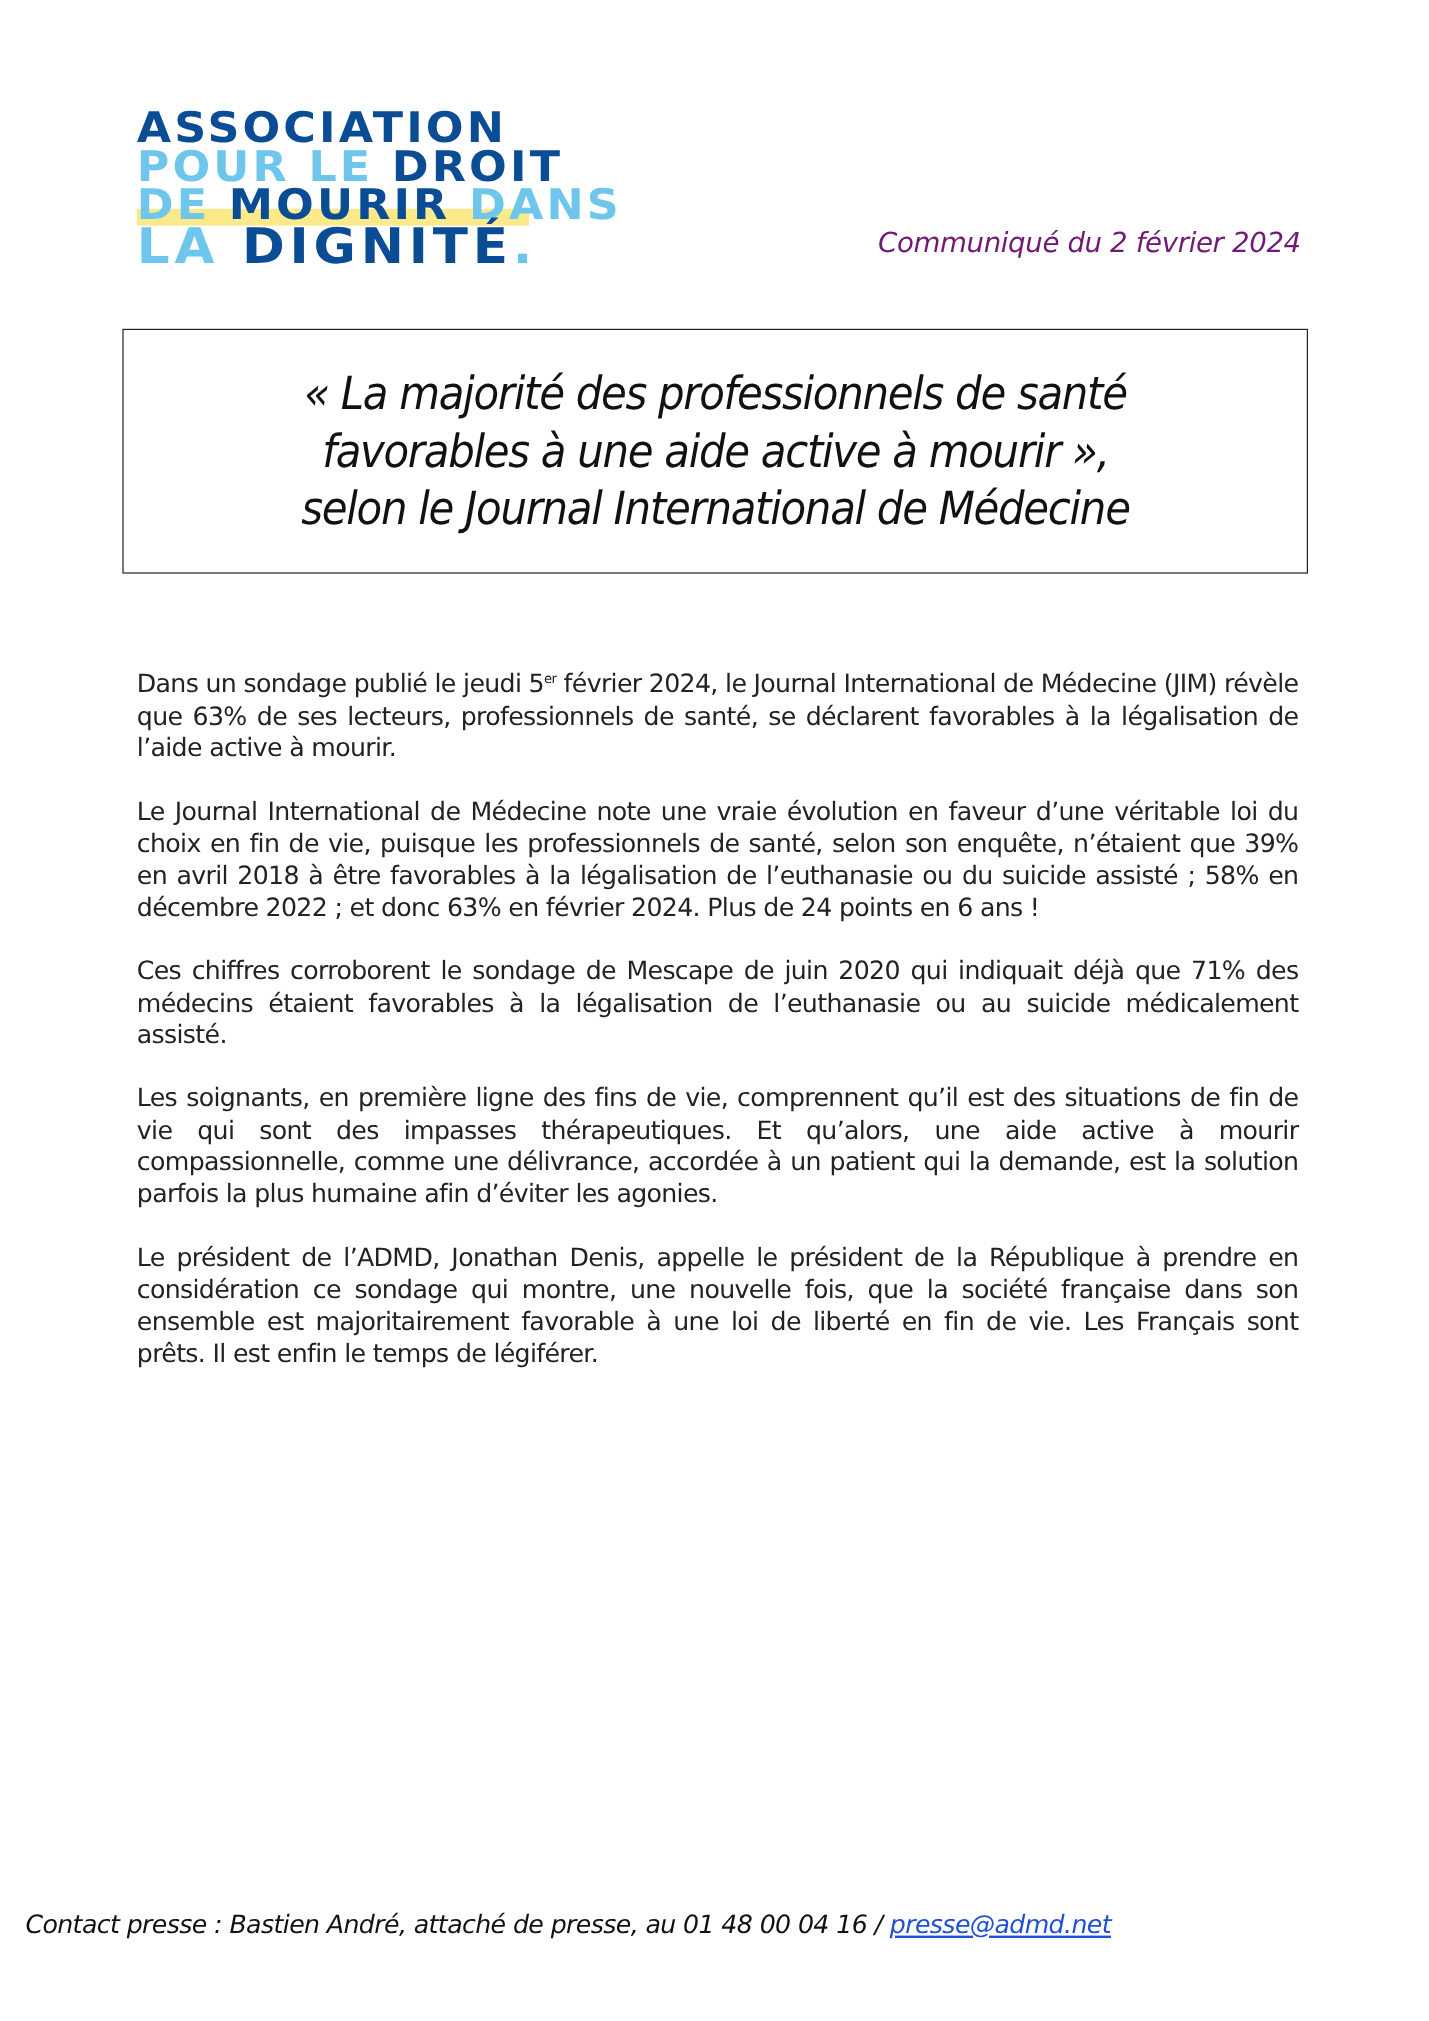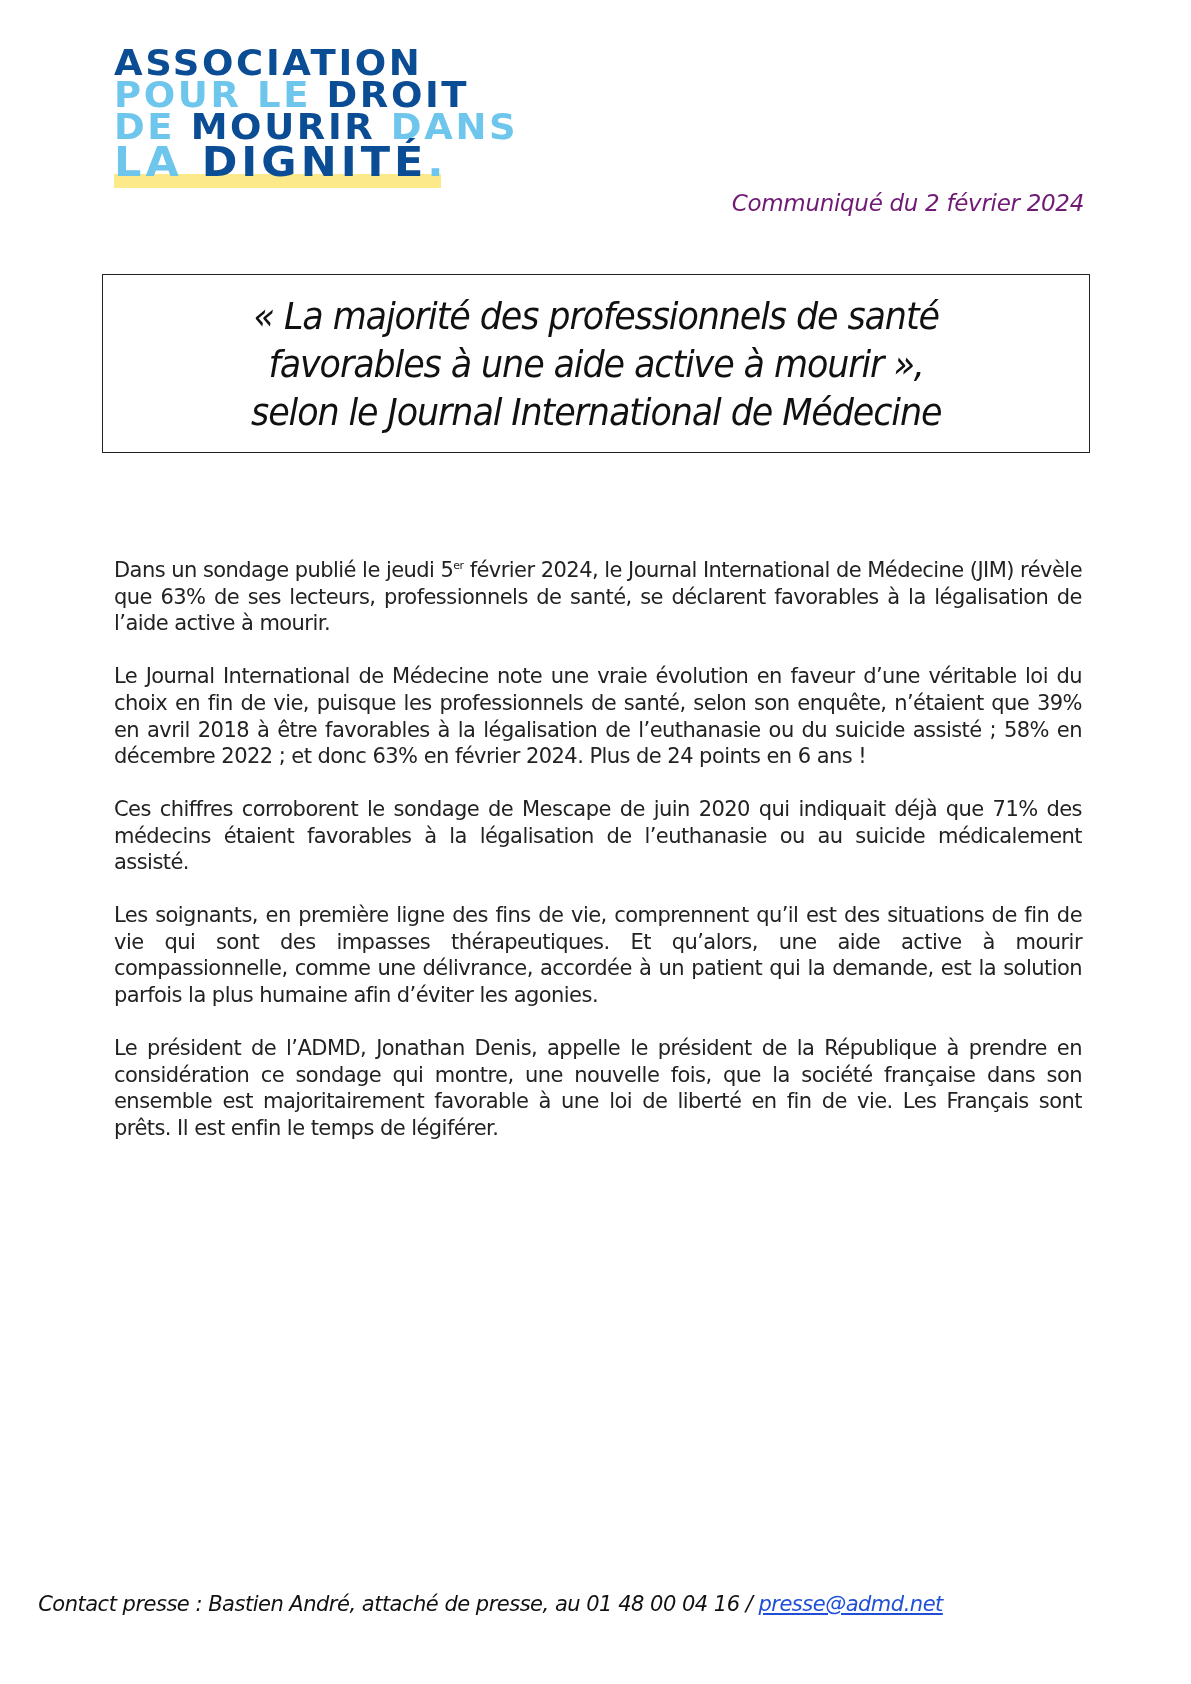--- a/index.html
+++ b/index.html
@@ -4,32 +4,32 @@
   <style>
     html, body { margin: 0; padding: 0; background: #ffffff; }
     body { width: 1191px; height: 1684px; position: relative; overflow: hidden; font-family: "Liberation Sans", sans-serif; color: #1a1a1a; }
 
     .logo { position: absolute; left: 114px; top: 48px; width: 330px; }
     .logo-line { font-family: "DejaVu Sans", sans-serif; font-weight: bold; font-size: 37px; line-height: 32px; letter-spacing: 2.6px; white-space: nowrap; transform: scaleY(0.95); transform-origin: left top; }
     .logo-line.l4 { font-size: 43px; line-height: 38px; letter-spacing: 4px; position: relative; z-index: 1; }
     .logo .dark { color: #0b4d94; }
     .logo .light { color: #6ec6ec; }
     .logo-underline { position: absolute; left: 0; top: 126px; width: 327px; height: 14px; background: #fbe98a; z-index: 0; }
-    .logo-lines { position: relative; z-index: 1; }
+    .logo-lines { position: relative; z-index: 1; margin-top: 44px; }
 
     .date { position: absolute; right: 107px; top: 190px; font-style: italic; font-size: 23px; color: #701a75; font-family: "DejaVu Sans", sans-serif; letter-spacing: -0.3px; }
 
-    .title-box { position: absolute; left: 102px; top: 274px; width: 988px; height: 179px; border: 1.5px solid #222; box-sizing: border-box; display: flex; align-items: center; justify-content: center; }
+    .title-box { position: absolute; left: 102px; top: 274px; width: 988px; height: 204px; border: 1.5px solid #222; box-sizing: border-box; display: flex; align-items: center; justify-content: center; }
     .title-text { text-align: center; font-style: italic; font-size: 38px; line-height: 48px; color: #111; font-family: "DejaVu Sans", sans-serif; letter-spacing: -1.2px; transform: scaleX(0.92); }
 
     .body { position: absolute; left: 114px; top: 557px; width: 968px; }
     .para { margin: 0 0 26px 0; font-size: 21px; line-height: 26.7px; text-align: justify; color: #222; font-family: "DejaVu Sans", sans-serif; font-weight: normal; letter-spacing: -0.55px; }
     .para sup { font-size: 11px; vertical-align: 8px; line-height: 0; }
 
-    .footer { position: absolute; left: 17px; width: 947px; top: 1592px; text-align: center; font-style: italic; font-size: 21px; color: #111; font-family: "DejaVu Sans", sans-serif; letter-spacing: -0.5px; }
+    .footer { position: absolute; left: 0; width: 947px; top: 1592px; text-align: center; font-style: italic; font-size: 21px; color: #111; font-family: "DejaVu Sans", sans-serif; letter-spacing: -0.5px; }
     .footer a { color: #1f4fd8; text-decoration: underline; }
   </style>
 </head>
 <body>
 
 <div class="logo">
   <div class="logo-underline"></div>
   <div class="logo-lines">
     <div class="logo-line">
       <span class="dark">ASSOCIATION</span>

